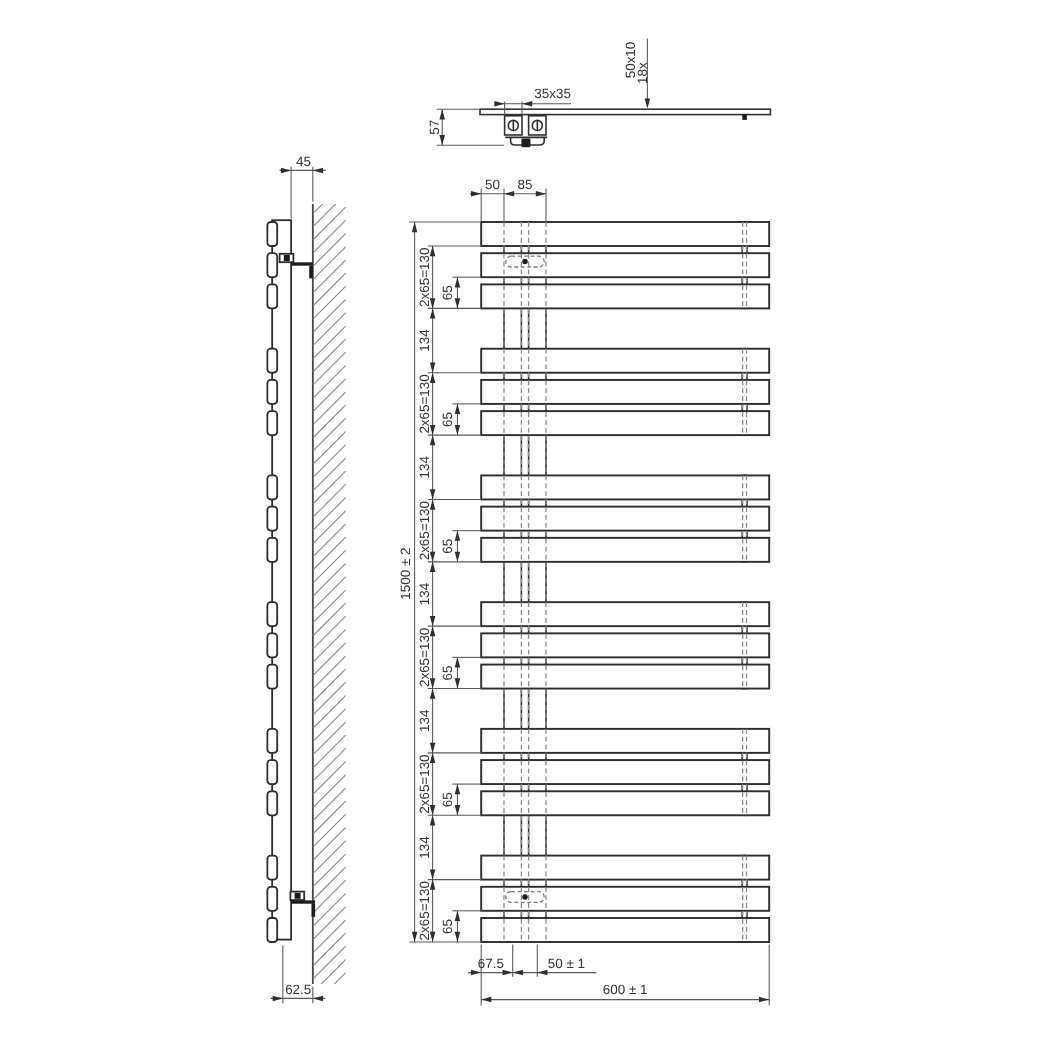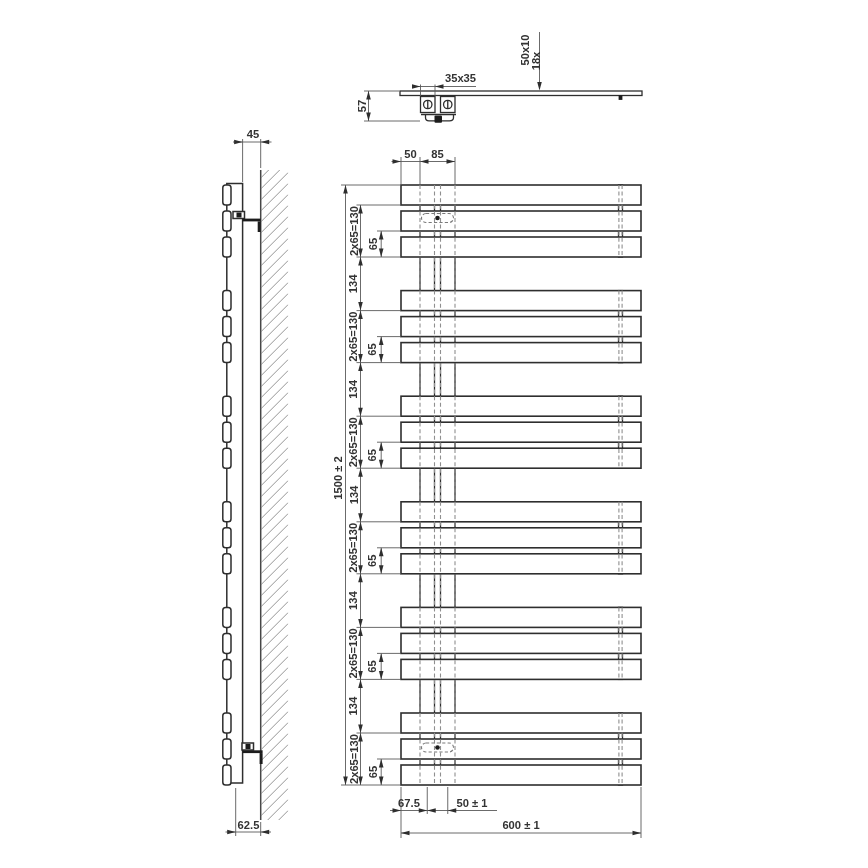--- a/index.html
+++ b/index.html
@@ -1,17 +1,17 @@
 <!DOCTYPE html>
 <html><head>
 <meta charset="utf-8">
 <style>
   html,body{margin:0;padding:0;background:#fff;}
   #canvas{position:relative;width:811px;height:868px;background:#ffffff;overflow:hidden;
-          font-family:"Liberation Sans",sans-serif;font-weight:bold;}
+          font-family:"Liberation Sans",sans-serif;}
   svg{position:absolute;left:0;top:0;}
   .objthin{stroke:#2e2e2e;stroke-width:1.3;fill:none;}
   .bar   {stroke:#2e2e2e;stroke-width:1.6;fill:#ffffff;}
   .white {stroke:#2e2e2e;stroke-width:1.5;fill:#ffffff;}
   .dark  {fill:#1c1c1c;stroke:none;}
   .hid   {stroke:#8f8f8f;stroke-width:1.1;stroke-dasharray:4,2.6;fill:none;}
   .hidbox{stroke:#7a7a7a;stroke-width:1.1;stroke-dasharray:3.2,2.2;fill:none;}
   .dim   {stroke:#5a5a5a;stroke-width:0.9;fill:none;}
   .wall  {stroke:#474747;stroke-width:1.5;fill:none;}
   .hatch {stroke:#8a8a8a;stroke-width:0.9;}

